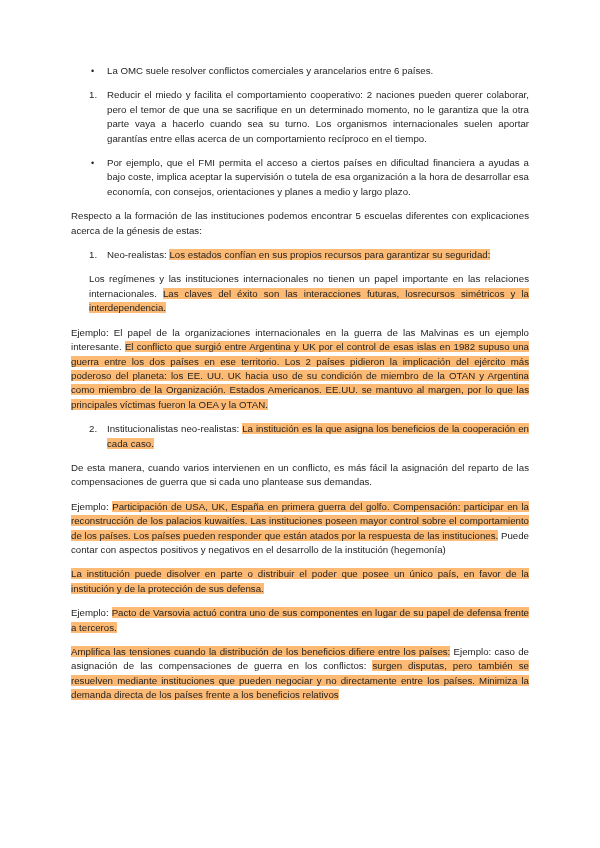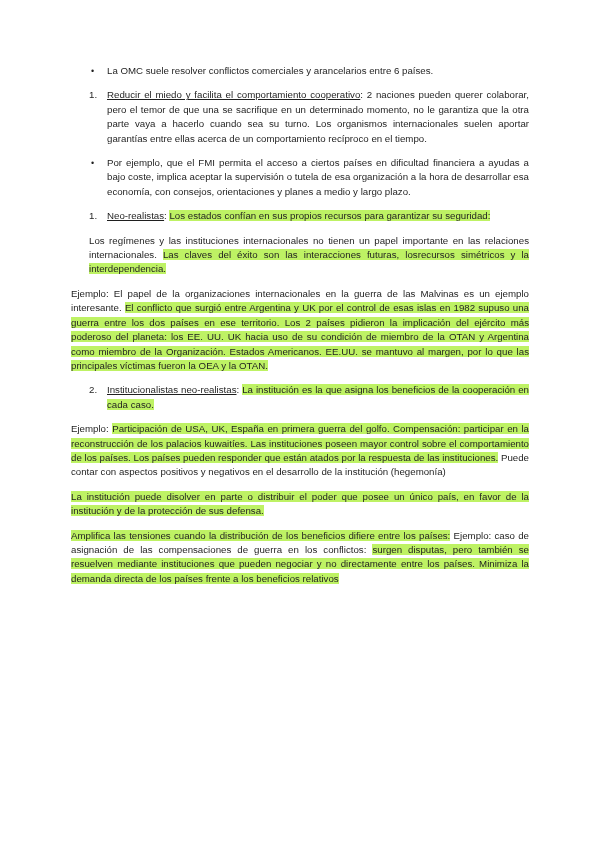--- a/index.html
+++ b/index.html
@@ -38,35 +38,37 @@
   .marker {
     position: absolute;
     left: 18px;
     top: 0;
   }
   .block.bullet .marker {
     left: 20px;
     font-size: 9px;
   }
   .seg-ul {
-    text-decoration: underline;
   }
   .seg-hl {
-    background: #bef264;
+    background: #fdba74;
   }
 </style>
 </head>
 <body>
 
 <div class="page">
   <div class="content" id="content">
       <div class="block bullet"><span class="marker">•</span><span class="">La OMC suele resolver conflictos comerciales y arancelarios entre 6 países.</span></div>
       <div class="block numbered"><span class="marker">1.</span><span class="seg-ul">Reducir el miedo y facilita el comportamiento cooperativo</span><span class="">: 2 naciones pueden querer colaborar, pero el temor de que una se sacrifique en un determinado momento, no le garantiza que la otra parte vaya a hacerlo cuando sea su turno. Los organismos internacionales suelen aportar garantías entre ellas acerca de un comportamiento recíproco en el tiempo.</span></div>
       <div class="block bullet"><span class="marker">•</span><span class="">Por ejemplo, que el FMI permita el acceso a ciertos países en dificultad financiera a ayudas a bajo coste, implica aceptar la supervisión o tutela de esa organización a la hora de desarrollar esa economía, con consejos, orientaciones y planes a medio y largo plazo.</span></div>
+      <div class="block paragraph"><span class="">Respecto a la formación de las instituciones podemos encontrar 5 escuelas diferentes con explicaciones acerca de la génesis de estas:</span></div>
       <div class="block numbered"><span class="marker">1.</span><span class="seg-ul">Neo-realistas</span><span class="">: </span><span class="seg-hl">Los estados confían en sus propios recursos para garantizar su seguridad:</span></div>
       <div class="block indented"><span class="">Los regímenes y las instituciones internacionales no tienen un papel importante en las relaciones internacionales. </span><span class="seg-hl">Las claves del éxito son las interacciones futuras, losrecursos simétricos y la interdependencia.</span></div>
       <div class="block paragraph"><span class="">Ejemplo: El papel de la organizaciones internacionales en la guerra de las Malvinas es un ejemplo interesante. </span><span class="seg-hl">El conflicto que surgió entre Argentina y UK por el control de esas islas en 1982 supuso una guerra entre los dos países en ese territorio. Los 2 países pidieron la implicación del ejército más poderoso del planeta: los EE. UU. UK hacia uso de su condición de miembro de la OTAN y Argentina como miembro de la Organización. Estados Americanos. EE.UU. se mantuvo al margen, por lo que las principales víctimas fueron la OEA y la OTAN.</span></div>
       <div class="block numbered"><span class="marker">2.</span><span class="seg-ul">Institucionalistas neo-realistas</span><span class="">: </span><span class="seg-hl">La institución es la que asigna los beneficios de la cooperación en cada caso.</span></div>
+      <div class="block paragraph"><span class="">De esta manera, cuando varios intervienen en un conflicto, es más fácil la asignación del reparto de las compensaciones de guerra que si cada uno plantease sus demandas.</span></div>
       <div class="block paragraph"><span class="">Ejemplo: </span><span class="seg-hl">Participación de USA, UK, España en primera guerra del golfo. Compensación: participar en la reconstrucción de los palacios kuwaitíes. Las instituciones poseen mayor control sobre el comportamiento de los países. Los países pueden responder que están atados por la respuesta de las instituciones.</span><span class=""> Puede contar con aspectos positivos y negativos en el desarrollo de la institución (hegemonía)</span></div>
       <div class="block paragraph"><span class="seg-hl">La institución puede disolver en parte o distribuir el poder que posee un único país, en favor de la institución y de la protección de sus defensa.</span></div>
+      <div class="block paragraph"><span class="">Ejemplo: </span><span class="seg-hl">Pacto de Varsovia actuó contra uno de sus componentes en lugar de su papel de defensa frente a terceros.</span></div>
       <div class="block paragraph"><span class="seg-hl">Amplifica las tensiones cuando la distribución de los beneficios difiere entre los países:</span><span class=""> Ejemplo: caso de asignación de las compensaciones de guerra en los conflictos: </span><span class="seg-hl">surgen disputas, pero también se resuelven mediante instituciones que pueden negociar y no directamente entre los países. Minimiza la demanda directa de los países frente a los beneficios relativos</span></div>
     </div>
 </div>
 
 </body></html>

